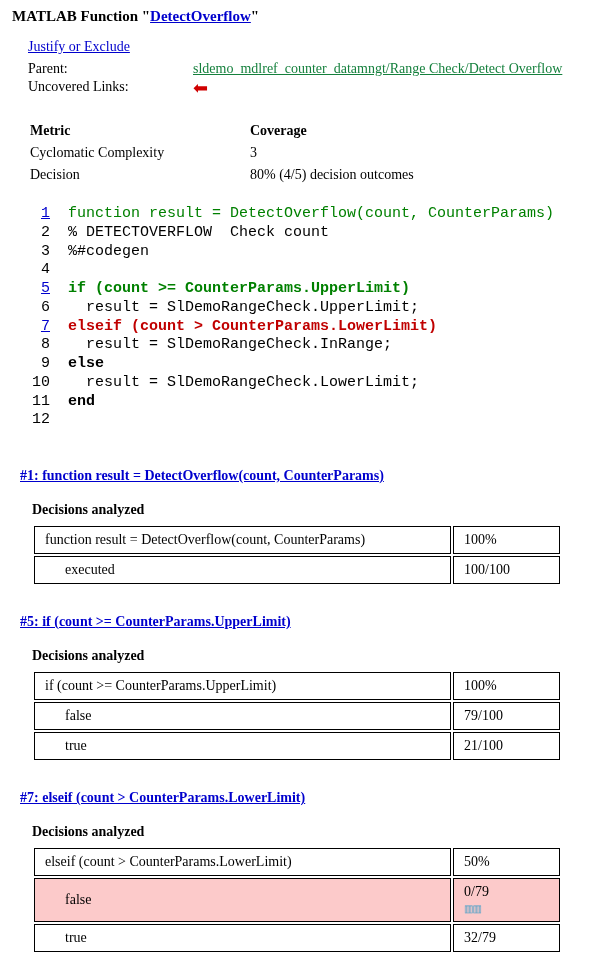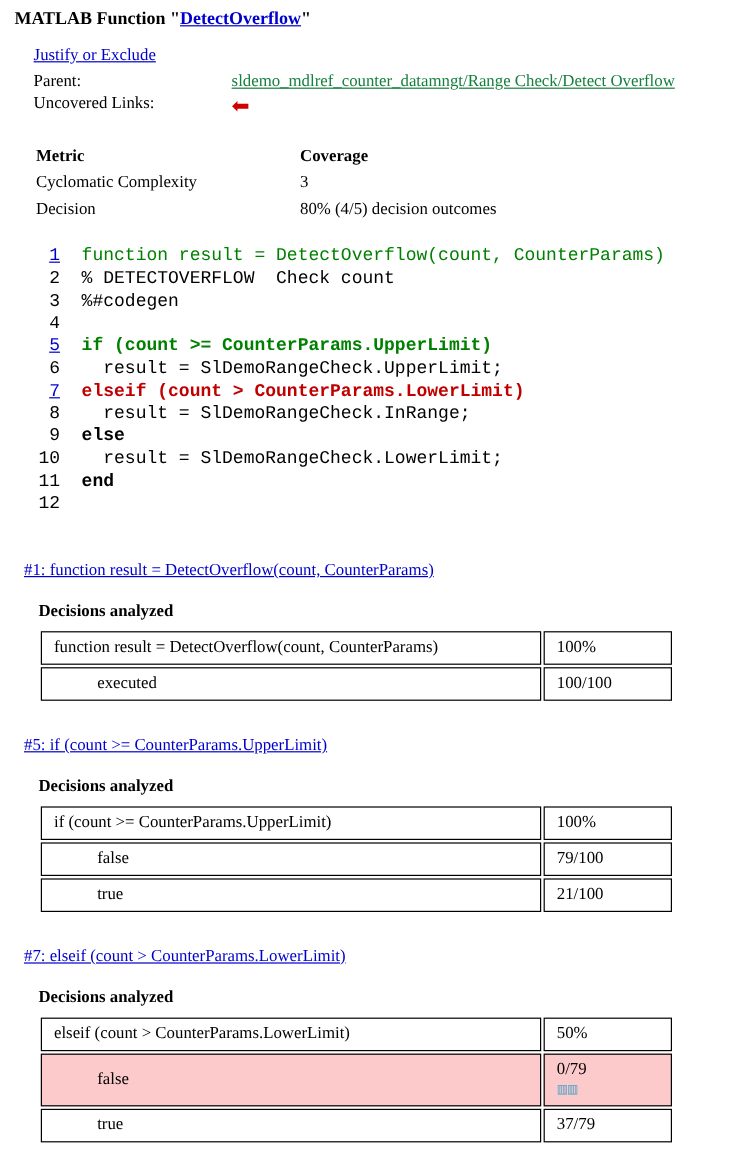--- a/index.html
+++ b/index.html
@@ -47,42 +47,42 @@
   }
   .code-line { white-space: pre; }
   .ln { display:inline-block; width:22px; text-align:right; color:#000; }
   .ln a { color:#0000cd; text-decoration: underline; }
   .c-green { color:#008000; }
   .c-red { color:#c00000; font-weight:bold; }
   .kw { font-weight:bold; }
   .section-link {
     color:#0000cd;
     text-decoration: underline;
-    font-weight:normal;
+    font-weight:bold;
     font-size:14px;
     display:inline-block;
     margin: 28px 0 8px 8px;
   }
   .da-title {
     font-weight:bold;
     margin: 10px 0 6px 20px;
   }
   table.da {
     border-collapse: separate;
     border-spacing: 2px;
     margin-left:20px;
     width: 530px;
   }
   table.da td {
     border: 1px solid #000;
     padding: 5px 10px;
     font-size:14px;
   }
   table.da td.val { width:85px; text-align:left; }
-  table.da td.sub { padding-left:46px; }
+  table.da td.sub { padding-left:30px; }
   table.da td.pink { background:#fccaca; }
   .boxes {
     display:inline-block;
     font-size:10px;
     color:#4aa0c8;
     letter-spacing:-1px;
   }
 </style>
 </head>
 <body>
@@ -188,19 +188,19 @@
   </tr>
   <tr>
     <td class="sub pink">false</td>
     <td class="val pink">
       <span>0/79</span><br>
       <span class="boxes">▥▥</span>
     </td>
   </tr>
   <tr>
     <td class="sub">true</td>
-    <td class="val">37/79</td>
+    <td class="val">32/79</td>
   </tr>
 </tbody>
   </table>
 
 
 
 
 </body></html>

